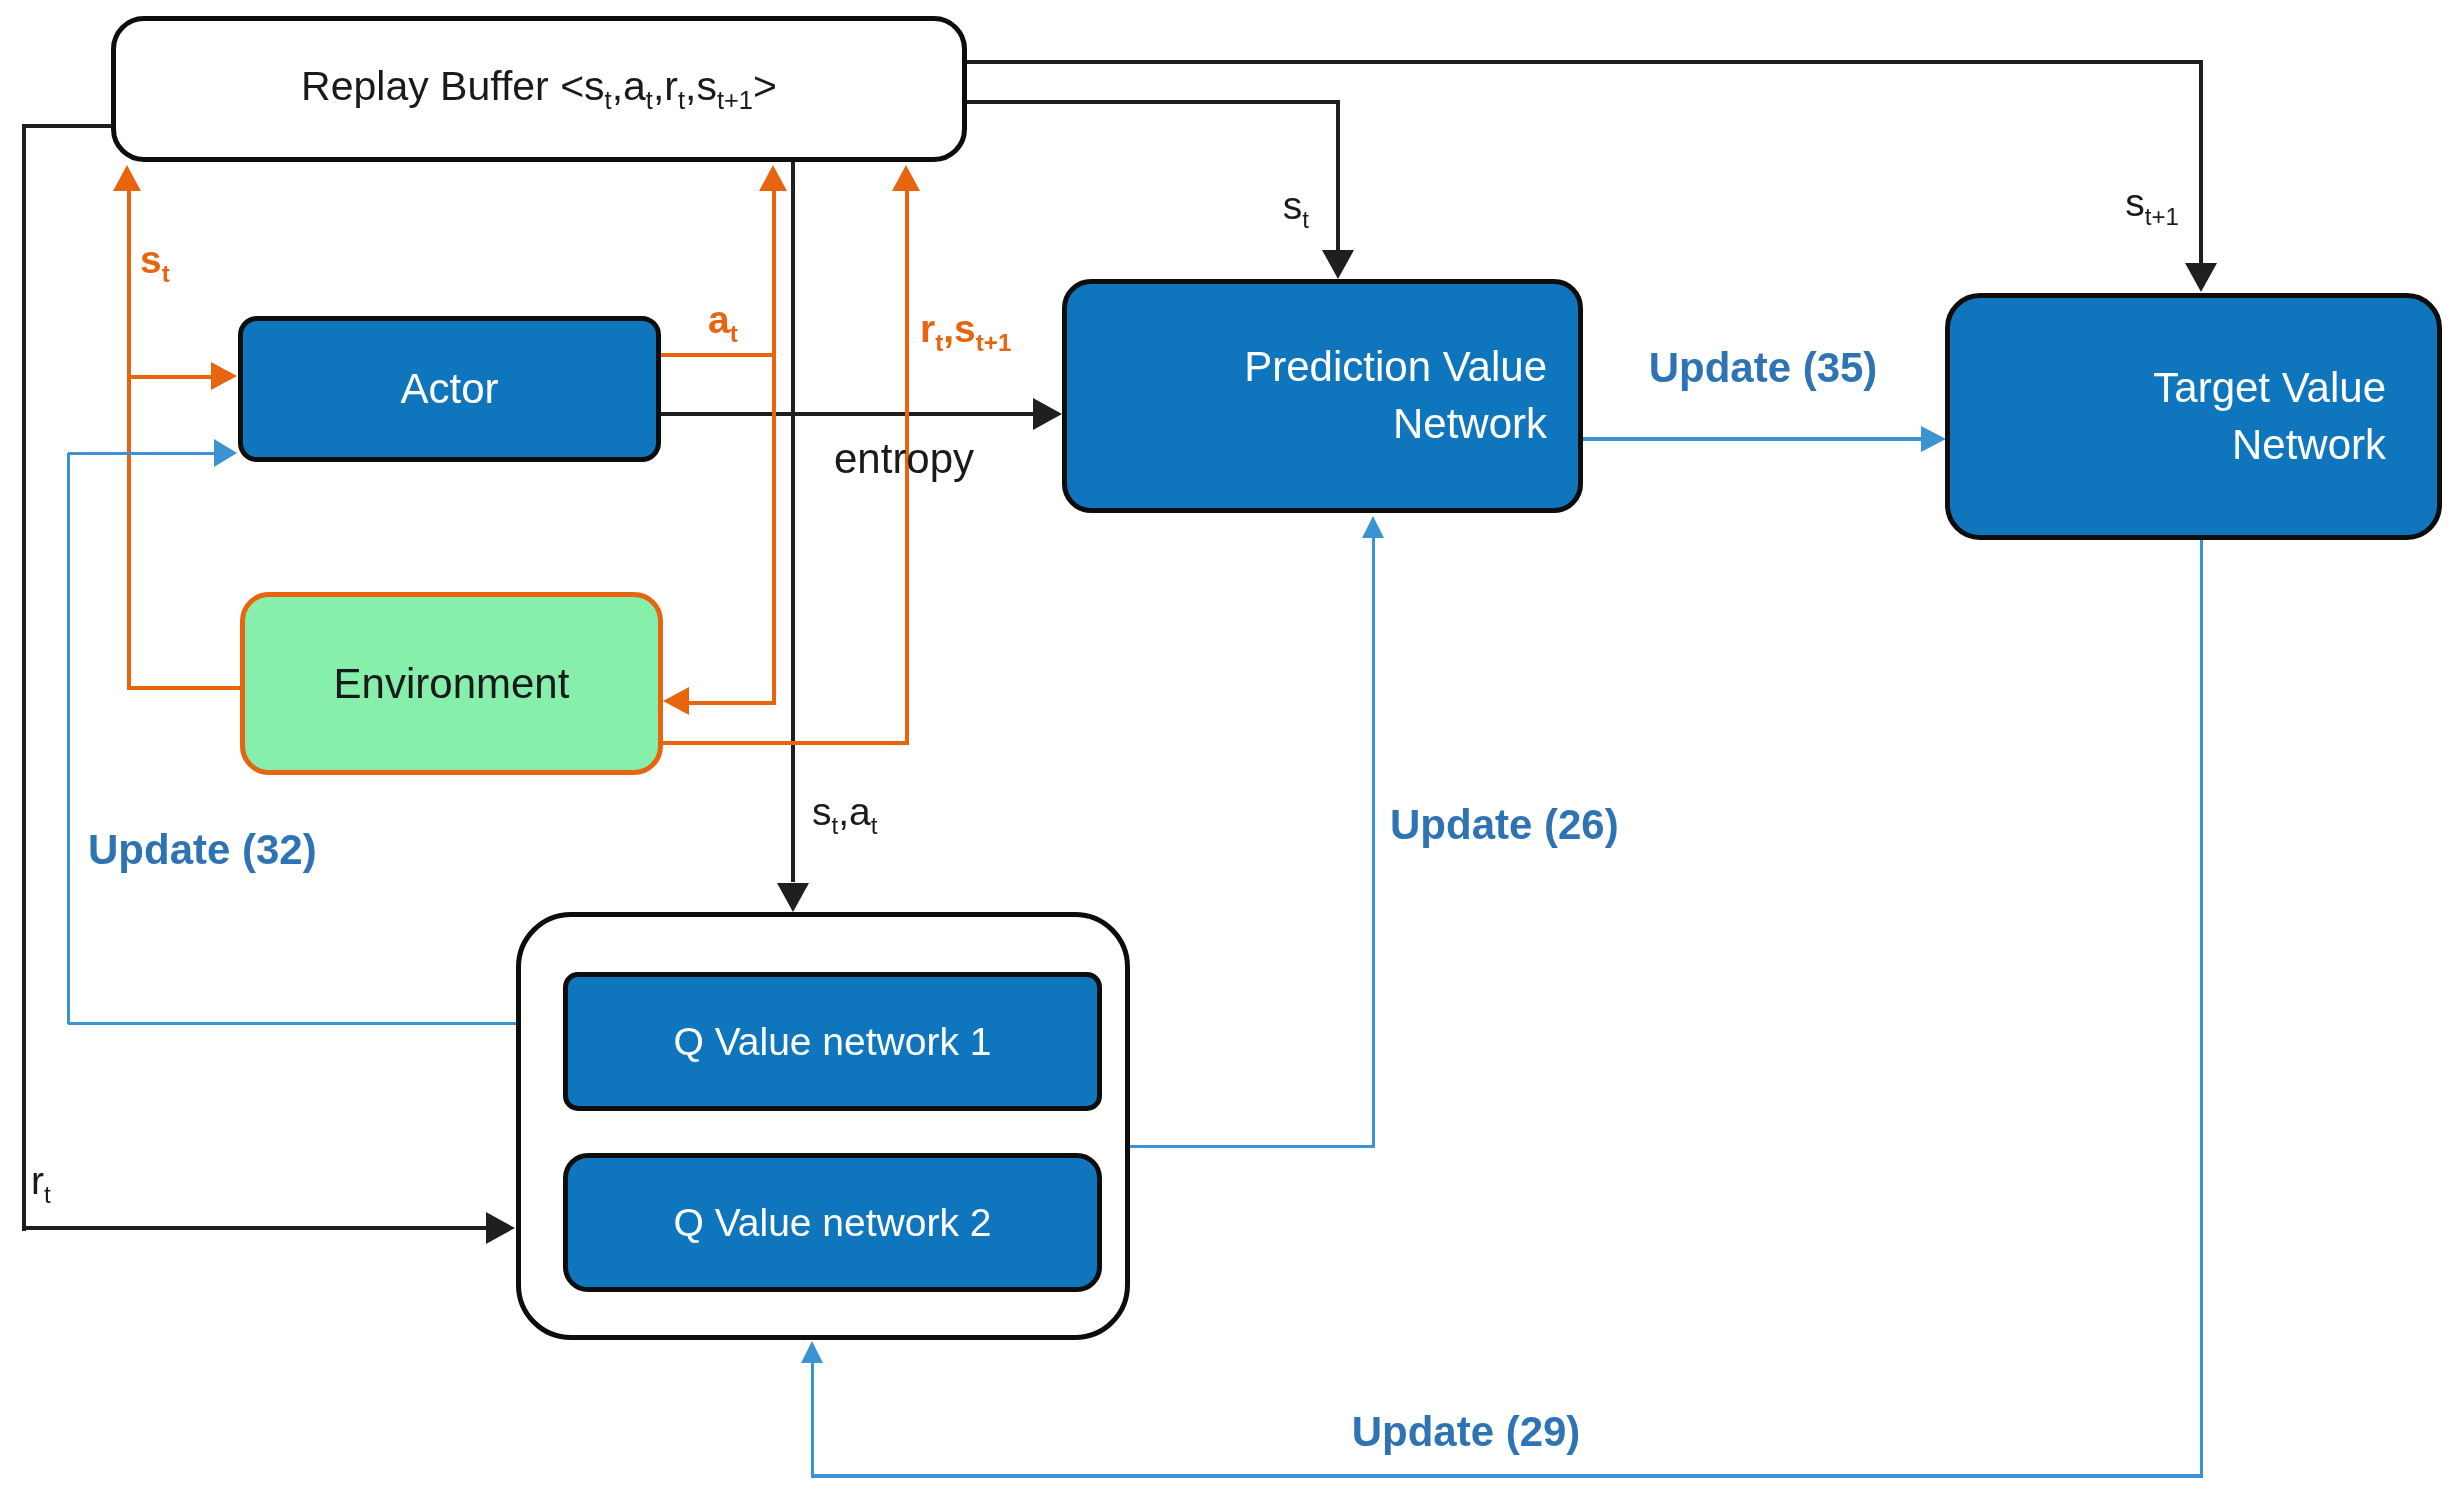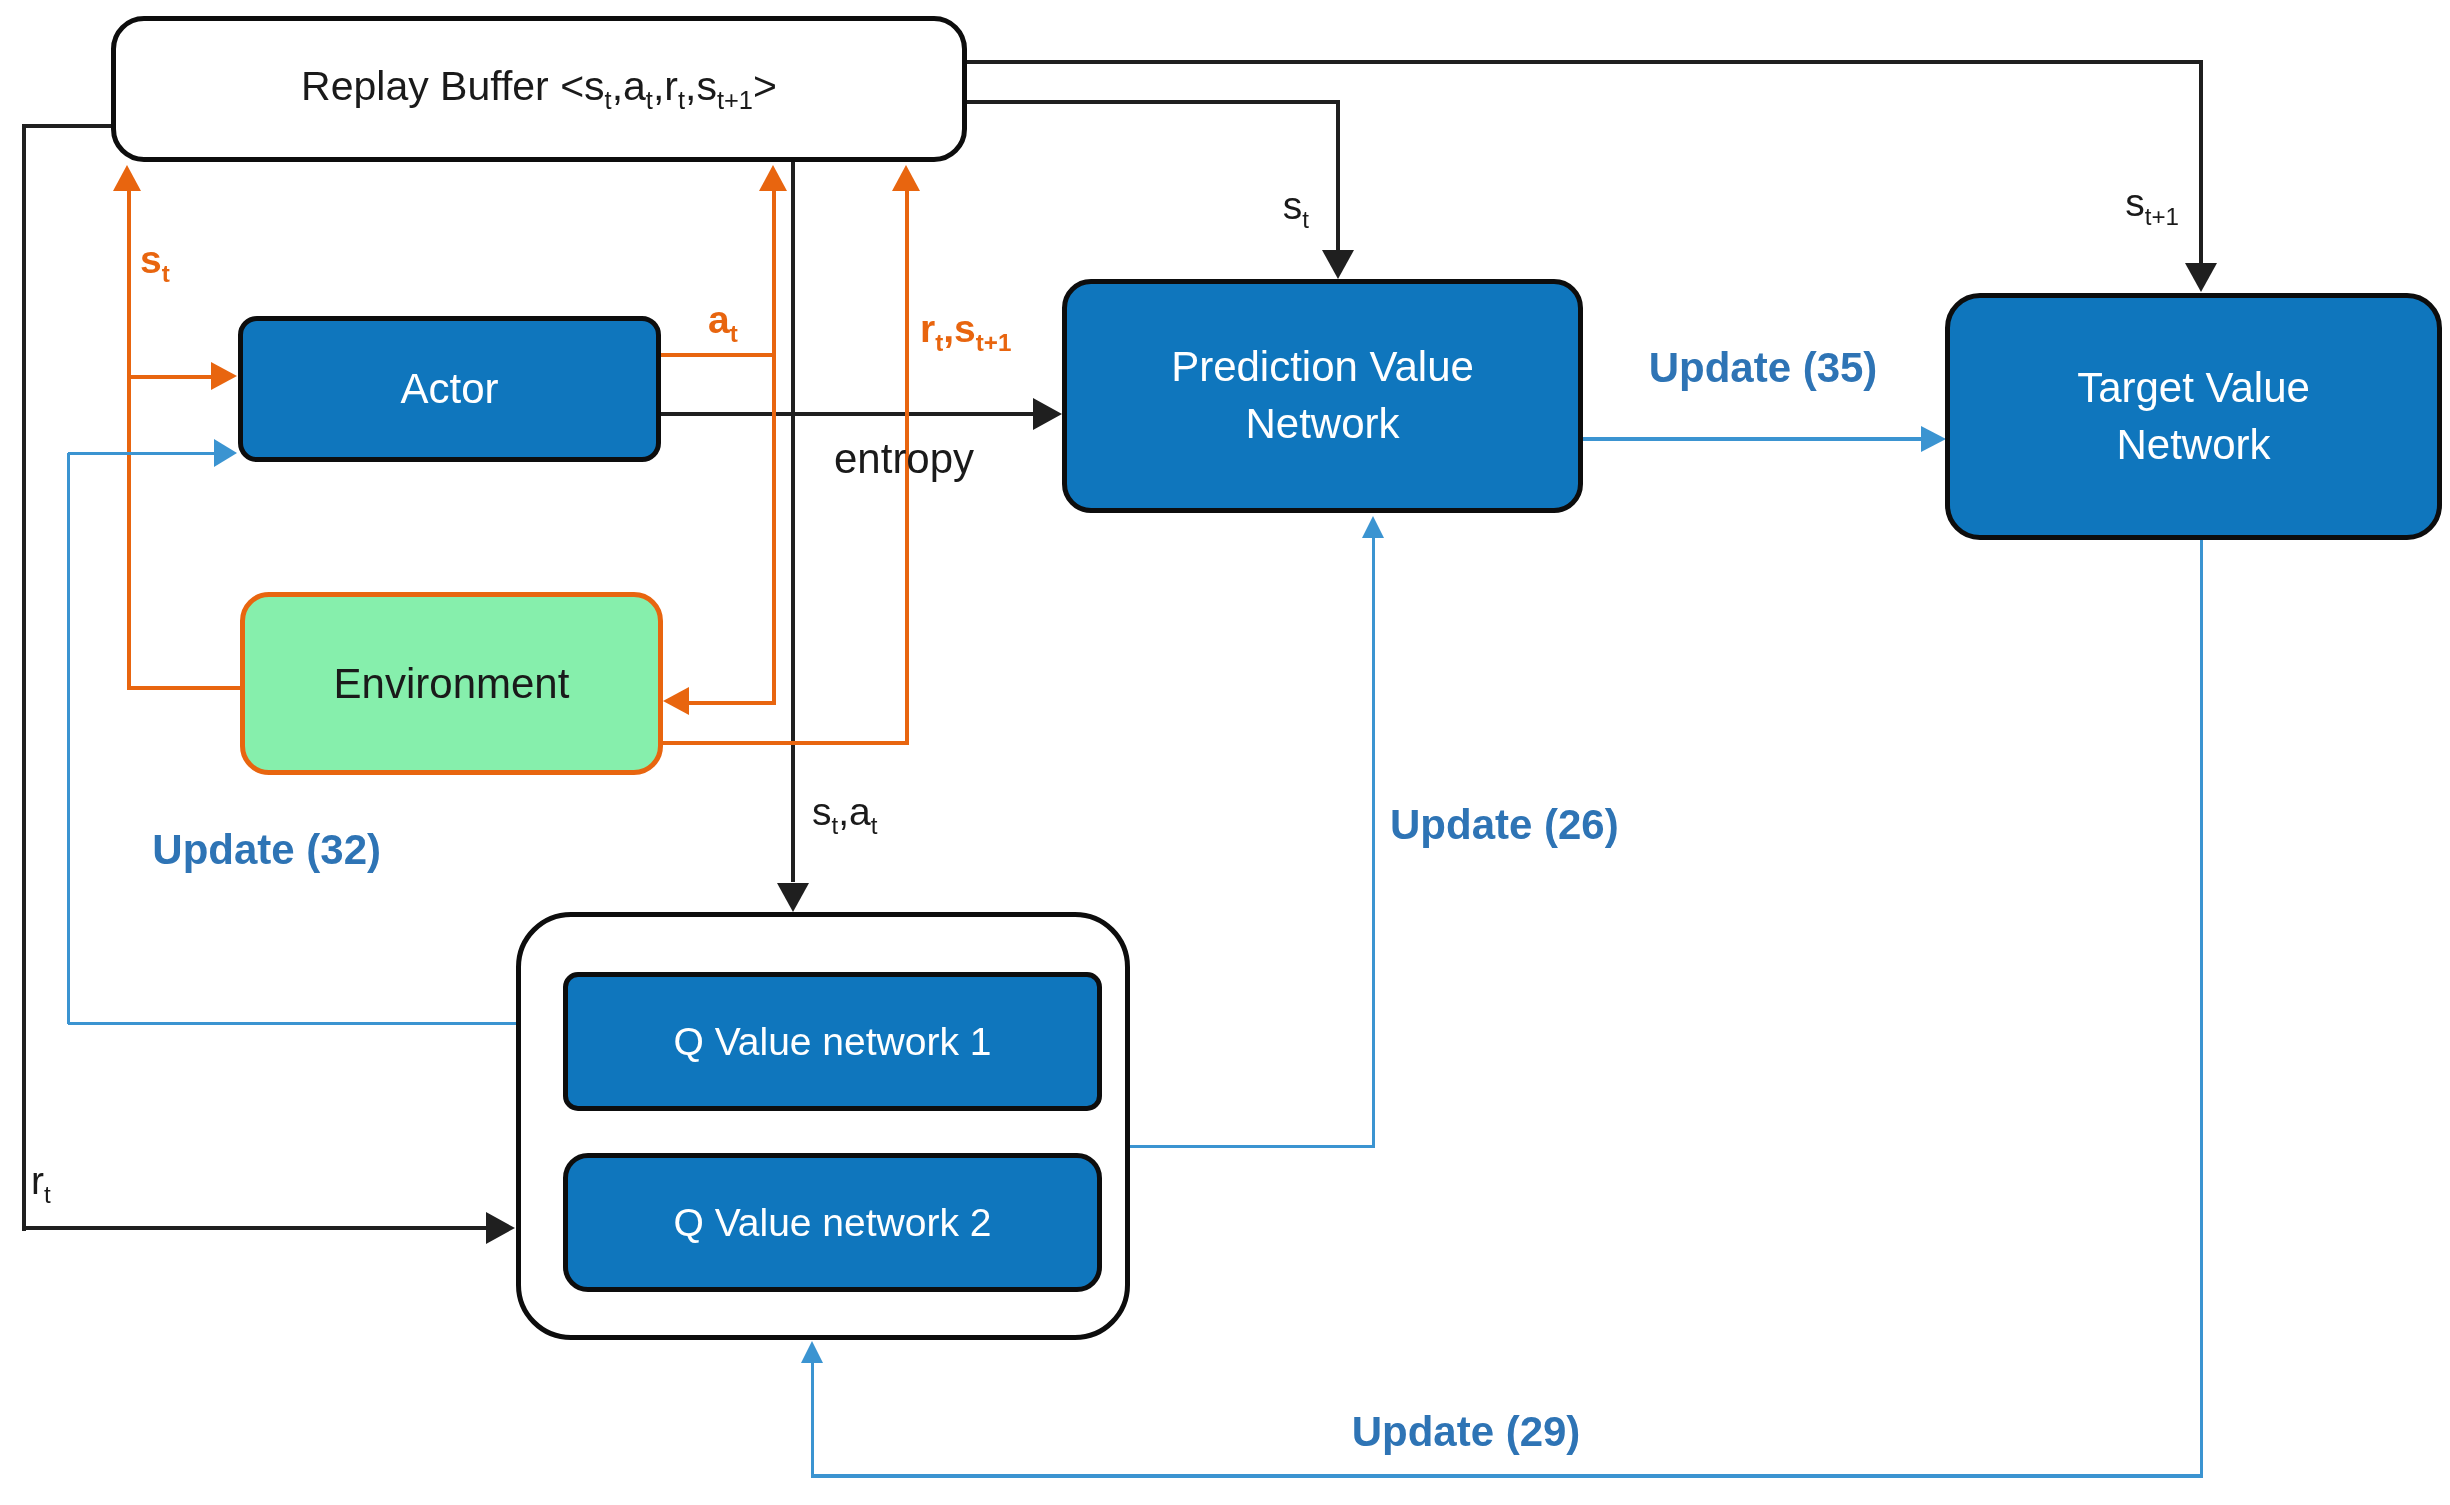--- a/index.html
+++ b/index.html
@@ -10,21 +10,21 @@
     background:#ffffff;
     font-family:"Liberation Sans",sans-serif;
     overflow:hidden;
   }
   .box{
     position:absolute;
     box-sizing:border-box;
     display:flex;
     align-items:center;
     justify-content:center;
-    text-align:center;
+    text-align:right;
     z-index:3;
   }
   .node-blue{
     background:#0F76BD;
     border:5.1px solid #0d0d0d;
     color:#ffffff;
   }
   .node-white{
     background:#ffffff;
     border:5.1px solid #0d0d0d;
@@ -141,21 +141,21 @@
 
   <div class="line blue-line" style="left:1130px;top:1145px;width:244px;height:2.9px;"></div>
   <div class="line blue-line" style="left:1372px;top:538px;width:2.9px;height:610px;"></div>
   <div class="arrow" style="left:1362px;top:516px;border-left:11.7px solid transparent;border-right:11.7px solid transparent;border-bottom:22px solid #3B94D1;"></div>
   <div class="lbl lbl-blue" style="left:1390px;top:801px;">Update (26)</div>
 
   <div class="line blue-line" style="left:68px;top:1022px;width:448px;height:2.9px;"></div>
   <div class="line blue-line" style="left:67px;top:453px;width:2.9px;height:571px;"></div>
   <div class="line blue-line" style="left:68px;top:452px;width:146px;height:2.9px;"></div>
   <div class="arrow" style="left:214px;top:439px;border-top:14.6px solid transparent;border-bottom:14.6px solid transparent;border-left:23.4px solid #3B94D1;"></div>
-  <div class="lbl lbl-blue" style="left:88px;top:826px;width:293px;text-align:right;">Update (32)</div>
+  <div class="lbl lbl-blue" style="left:88px;top:826px;width:293px;text-align:left;">Update (32)</div>
 
   <div class="line blue-line" style="left:2200px;top:534px;width:2.9px;height:943px;"></div>
   <div class="line blue-line" style="left:811px;top:1474px;width:1392px;height:3.7px;"></div>
   <div class="line blue-line" style="left:811px;top:1362px;width:2.9px;height:114px;"></div>
   <div class="arrow" style="left:801px;top:1341px;border-left:11.7px solid transparent;border-right:11.7px solid transparent;border-bottom:22px solid #3B94D1;"></div>
   <div class="lbl lbl-blue" style="left:1309px;top:1408px;width:314px;text-align:center;">Update (29)</div>
 
 </div>
 
 

